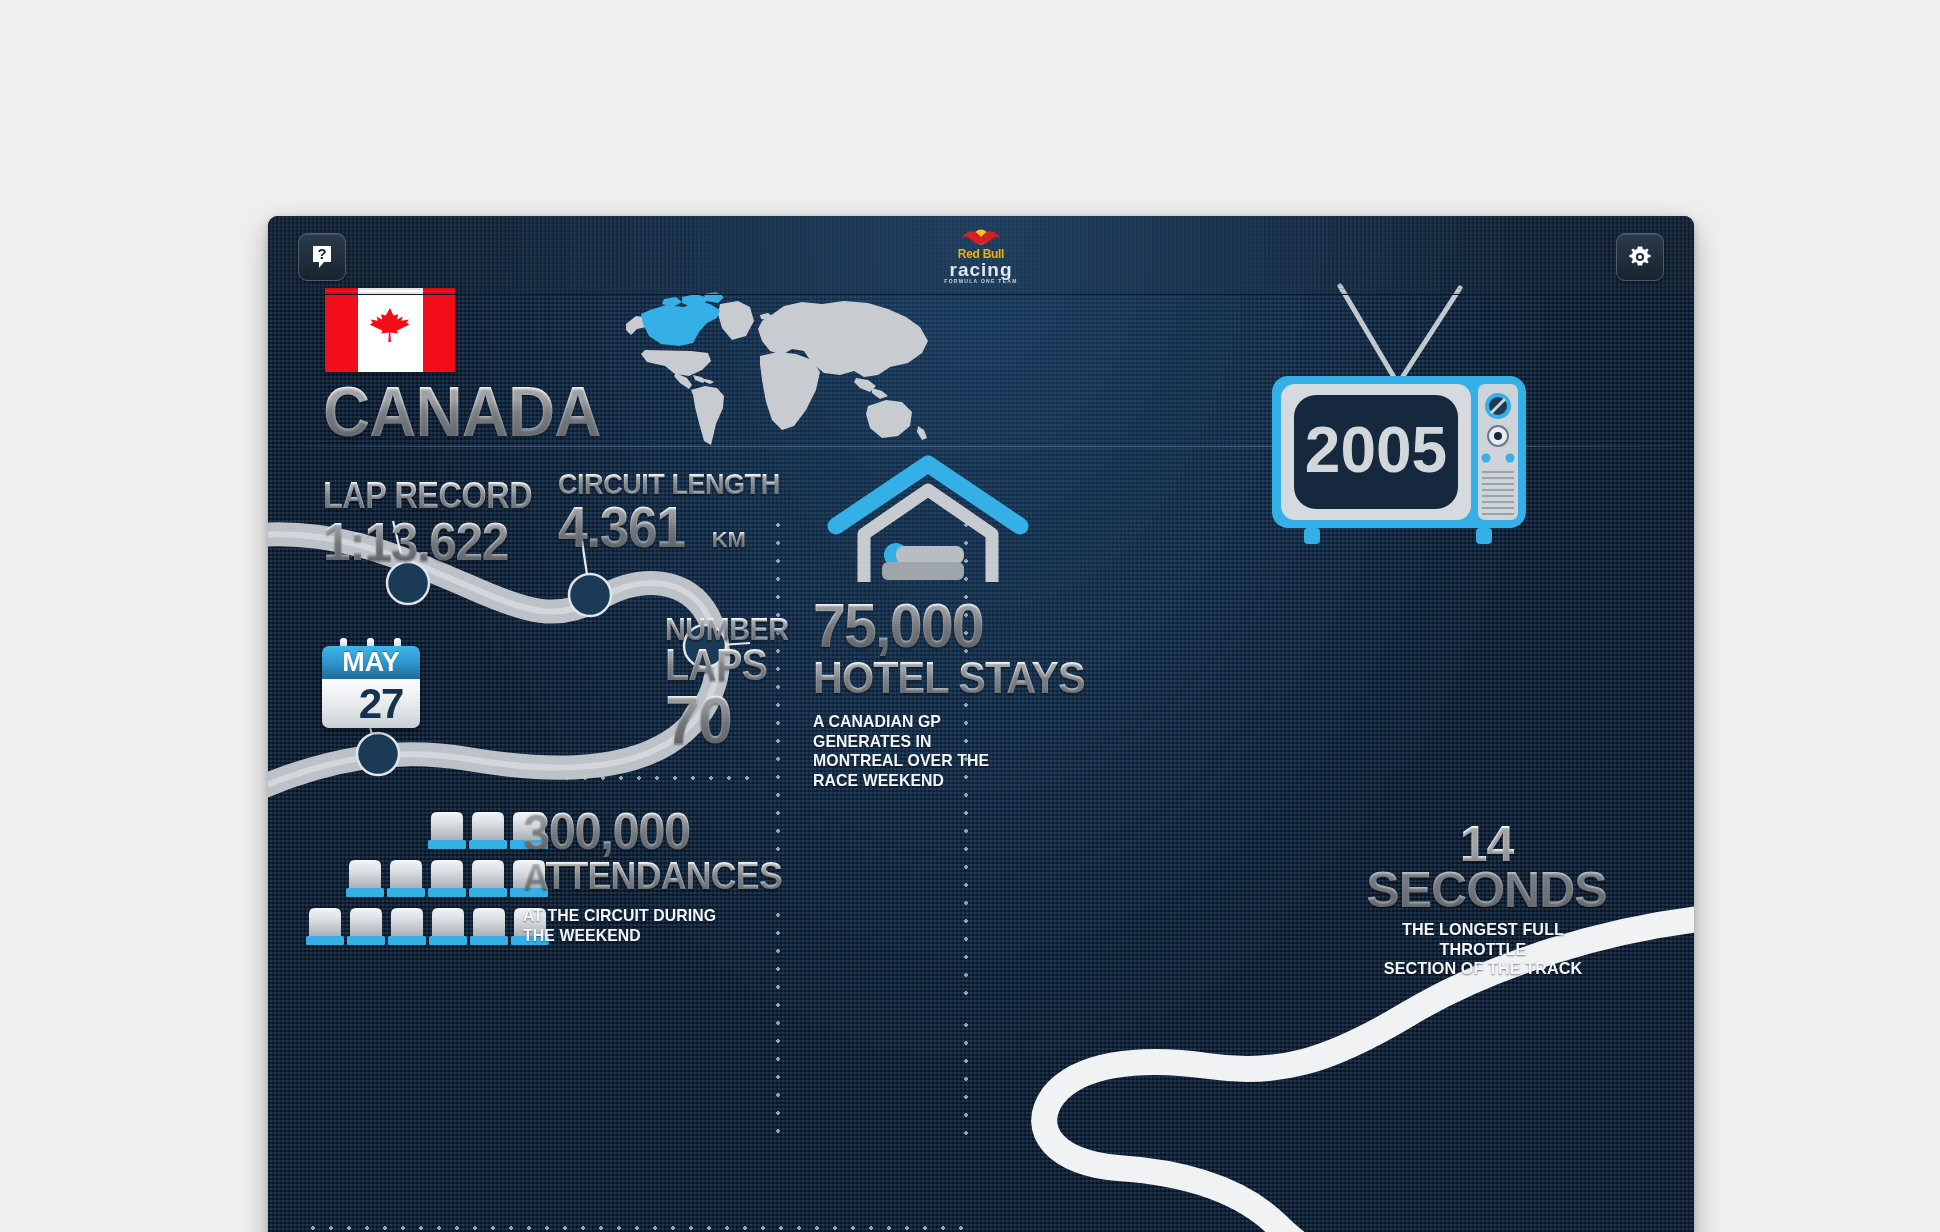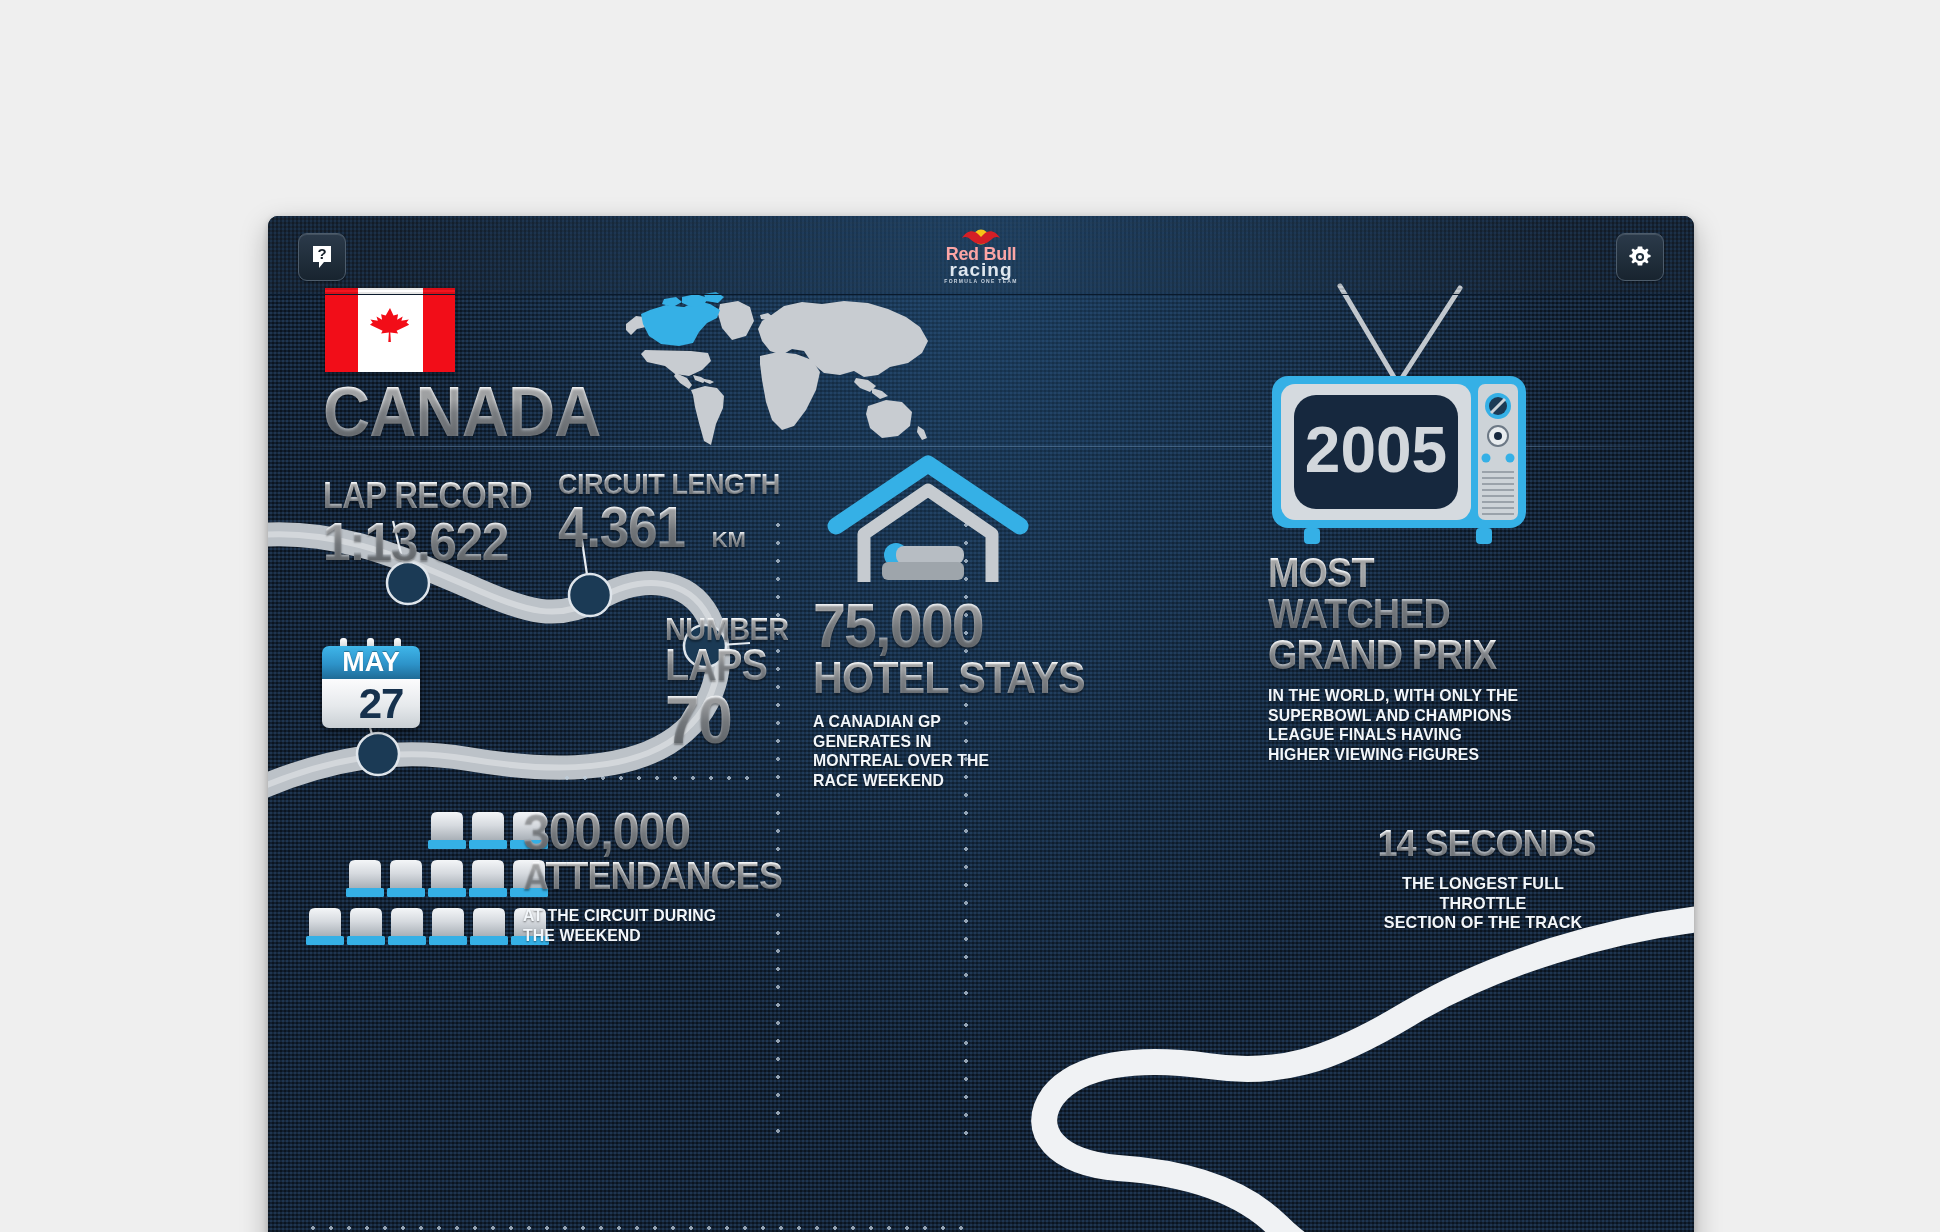--- a/index.html
+++ b/index.html
@@ -40,21 +40,21 @@
     border:1px solid #55destroy;border:1px solid #4d5c6b;
     box-shadow:inset 0 1px 0 rgba(255,255,255,.12), 0 1px 2px rgba(0,0,0,.5);
     display:flex;align-items:center;justify-content:center;cursor:pointer;z-index:8;
   }
   #help-btn{left:30px;}
   #settings-btn{right:30px;}
 
   
   #rb-logo{position:absolute;left:50%;top:10px;transform:translateX(-50%);
     width:150px;height:60px;text-align:center;z-index:7;}
-  .rb-red{color:#fca5a5;font-weight:bold;font-size:18px;letter-spacing:-.3px;
+  .rb-red{color:#eab308;font-weight:bold;font-size:12px;letter-spacing:-.3px;
     font-family:"Liberation Sans",sans-serif;line-height:13px;display:block;}
   .rb-racing{color:#dfe7ef;font-size:19px;font-weight:bold;letter-spacing:1px;
     line-height:17px;display:block;}
   .rb-sub{color:#c9d4e0;font-size:5px;letter-spacing:1.3px;display:block;line-height:7px;font-weight:bold;}
 
   
   #flag{position:absolute;left:57px;top:72px;width:130px;height:84px;
     background:#ffffff;box-shadow:0 2px 5px rgba(0,0,0,.45);overflow:hidden;}
   #flag .band{position:absolute;top:0;height:100%;width:32.5px;background:#f20d18;}
   #flag .band.l{left:0;} #flag .band.r{right:0;}
@@ -139,21 +139,21 @@
 
   
   #seats{position:absolute;left:50px;top:594px;width:225px;height:140px;z-index:4;}
   #attend-stat{position:absolute;left:255px;top:590px;z-index:4;}
   #attend-stat .n{font-size:52px;line-height:51px;letter-spacing:-1.5px;transform:scaleX(.94);transform-origin:left center;}
   #attend-stat .t{font-size:38px;line-height:38px;letter-spacing:-.8px;transform:scaleX(.94);transform-origin:left center;}
   #attend-stat .d{margin-top:11px;width:215px;}
 
   
   #seconds-stat{position:absolute;left:1090px;top:605px;z-index:4;text-align:center;width:250px;}
-  #seconds-stat .n{font-size:36px;line-height:46px;letter-spacing:-1px;padding-left:7px;}
+  #seconds-stat .n{font-size:50px;line-height:46px;letter-spacing:-1px;padding-left:7px;}
   #seconds-stat .d{margin-top:7px;text-align:center;transform:scaleX(.95);transform-origin:center top;}
 
   
   .dots-v{position:absolute;width:4px;z-index:3;
     background-image:radial-gradient(circle, rgba(190,205,220,.75) 1.6px, rgba(0,0,0,0) 1.8px);
     background-size:4px 18px;background-repeat:repeat-y;}
   .dots-h{position:absolute;height:4px;z-index:3;
     background-image:radial-gradient(circle, rgba(190,205,220,.75) 1.6px, rgba(0,0,0,0) 1.8px);
     background-size:18px 4px;background-repeat:repeat-x;}
 
@@ -353,25 +353,20 @@
       <line x1="234" y1="232" x2="266" y2="232"></line>
         <line x1="234" y1="238" x2="266" y2="238"></line>
     </g>
 
     <rect x="56" y="252" width="16" height="16" rx="4" fill="#35b0e6"></rect>
     <rect x="228" y="252" width="16" height="16" rx="4" fill="#35b0e6"></rect>
 
     <text x="128" y="196" text-anchor="middle" font-family="Liberation Sans Narrow, Liberation Sans, sans-serif" font-size="64" font-weight="bold" fill="#d2d7dc">2005</text>
   </svg>
 
-  <div id="tv-stat">
-    <div class="h metal">MOST WATCHED</div>
-    <div class="h metal">GRAND PRIX</div>
-    <div class="d body-txt">IN THE WORLD, WITH ONLY THE SUPERBOWL AND CHAMPIONS LEAGUE FINALS HAVING HIGHER VIEWING FIGURES</div>
-  </div>
 
   <svg id="seats" viewBox="0 0 225 140">
     <defs>
       <linearGradient id="seatg" x1="0" y1="0" x2="0" y2="1">
         <stop offset="0%" stop-color="#f4f6f8"></stop>
           <stop offset="48%" stop-color="#d6dadf"></stop>
         <stop offset="100%" stop-color="#a9b0b7"></stop>
       </linearGradient>
     </defs>
 

